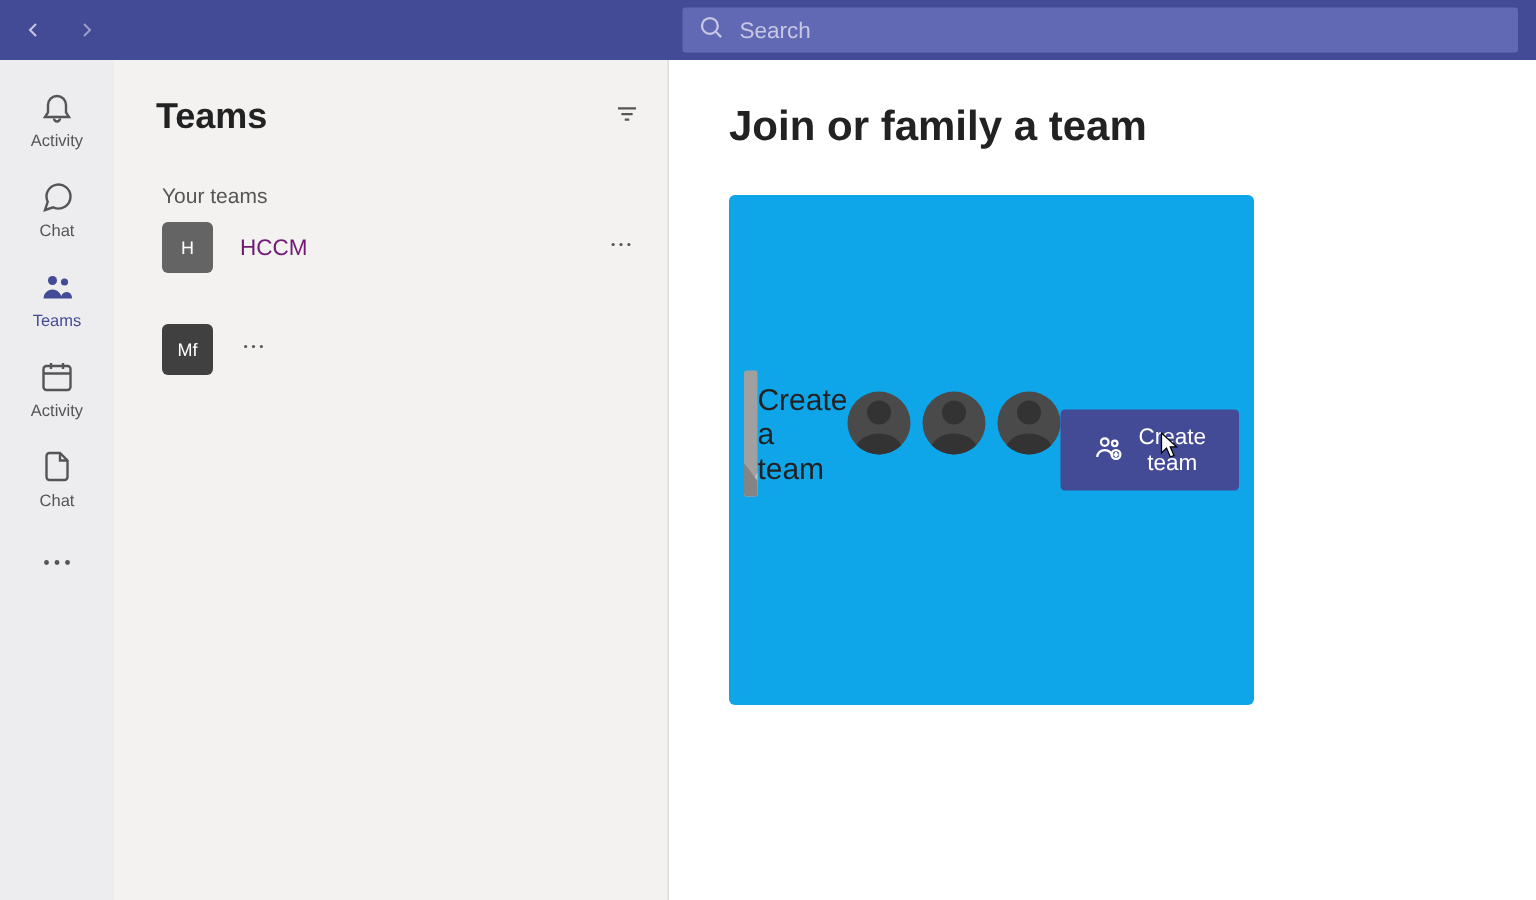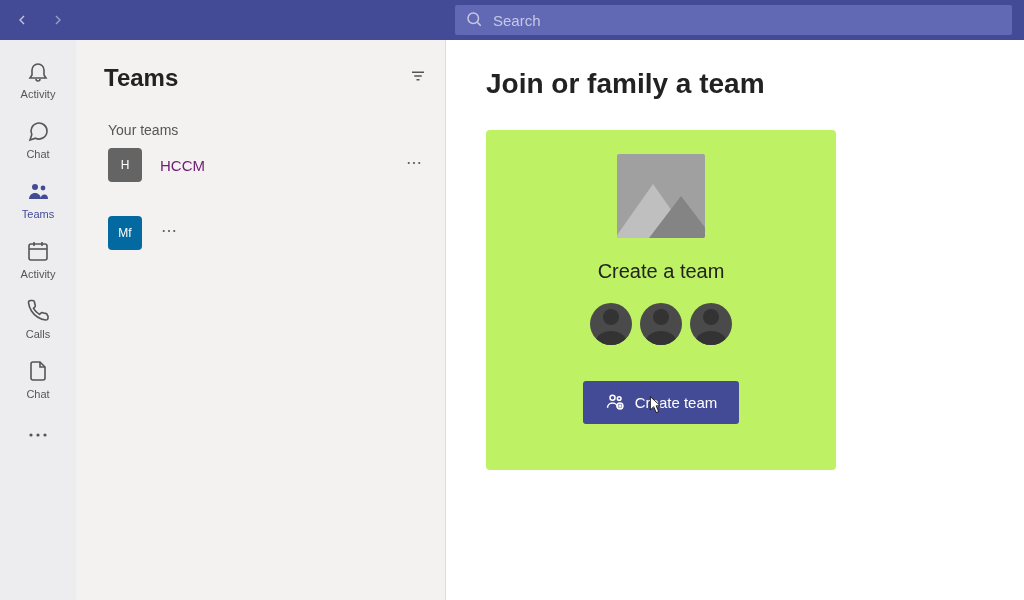--- a/index.html
+++ b/index.html
@@ -114,25 +114,25 @@
   }
   .content h2 {
     font-size: 28px;
     font-weight: 600;
     color: #222;
     margin-bottom: 30px;
   }
   .card {
     width: 350px;
     height: 340px;
-    background: #bef264;
+    background: #0ea5e9;
     border-radius: 4px;
     padding: 24px 10px;
     display: flex;
-    flex-direction: column;
+    flex-direction: row;
     align-items: center;
     margin-left: 0;
   }
   .card-image {
     width: 88px;
     height: 84px;
     background: #a0a0a0;
     border-radius: 2px;
     margin-bottom: 22px;
     position: relative;
@@ -285,28 +285,20 @@
             <line x1="3" y1="10" x2="21" y2="10"></line>
             <line x1="8" y1="3" x2="8" y2="7"></line>
             <line x1="16" y1="3" x2="16" y2="7"></line>
           </svg>
       </span>
       <span>Activity</span>
     </div>
     <div class="rail-item">
       <span class="icon-wrap">
         <svg viewBox="0 0 24 24" fill="none" stroke="currentColor" stroke-width="1.6">
-            <path d="M22 17v2a2 2 0 01-2.2 2 19 19 0 01-8.3-3 19 19 0 01-6-6A19 19 0 012.5 3.7 2 2 0 014.5 1.5h2a2 2 0 012 1.7c.1 1 .4 2 .7 2.9a2 2 0 01-.5 2.1L7.5 9.4a16 16 0 006 6l1.2-1.2a2 2 0 012.1-.5c.9.3 1.9.6 2.9.7a2 2 0 011.7 2z"></path>
-          </svg>
-      </span>
-      <span>Calls</span>
-    </div>
-    <div class="rail-item">
-      <span class="icon-wrap">
-        <svg viewBox="0 0 24 24" fill="none" stroke="currentColor" stroke-width="1.6">
             <path d="M14 3H7a2 2 0 00-2 2v14a2 2 0 002 2h10a2 2 0 002-2V8z"></path>
             <polyline points="14 3 14 8 19 8"></polyline>
           </svg>
       </span>
       <span>Chat</span>
     </div>
     <div class="rail-item rail-ellipsis">
       <span class="icon-wrap">
         <svg viewBox="0 0 24 24" fill="currentColor">
             <circle cx="5" cy="12" r="1.6"></circle>
@@ -338,21 +330,21 @@
       <span class="team-more">
         <svg viewBox="0 0 24 24" fill="currentColor">
             <circle cx="5" cy="12" r="1.4"></circle>
             <circle cx="12" cy="12" r="1.4"></circle>
             <circle cx="19" cy="12" r="1.4"></circle>
           </svg>
       </span>
     </div>
 
     <div class="team-item">
-      <div class="team-avatar" style="background:#0369a1">
+      <div class="team-avatar" style="background:#404040">
           <span>Mf</span>
         </div>
       <span class="team-more">
         <svg viewBox="0 0 24 24" fill="currentColor">
             <circle cx="5" cy="12" r="1.4"></circle>
             <circle cx="12" cy="12" r="1.4"></circle>
             <circle cx="19" cy="12" r="1.4"></circle>
           </svg>
       </span>
     </div>

